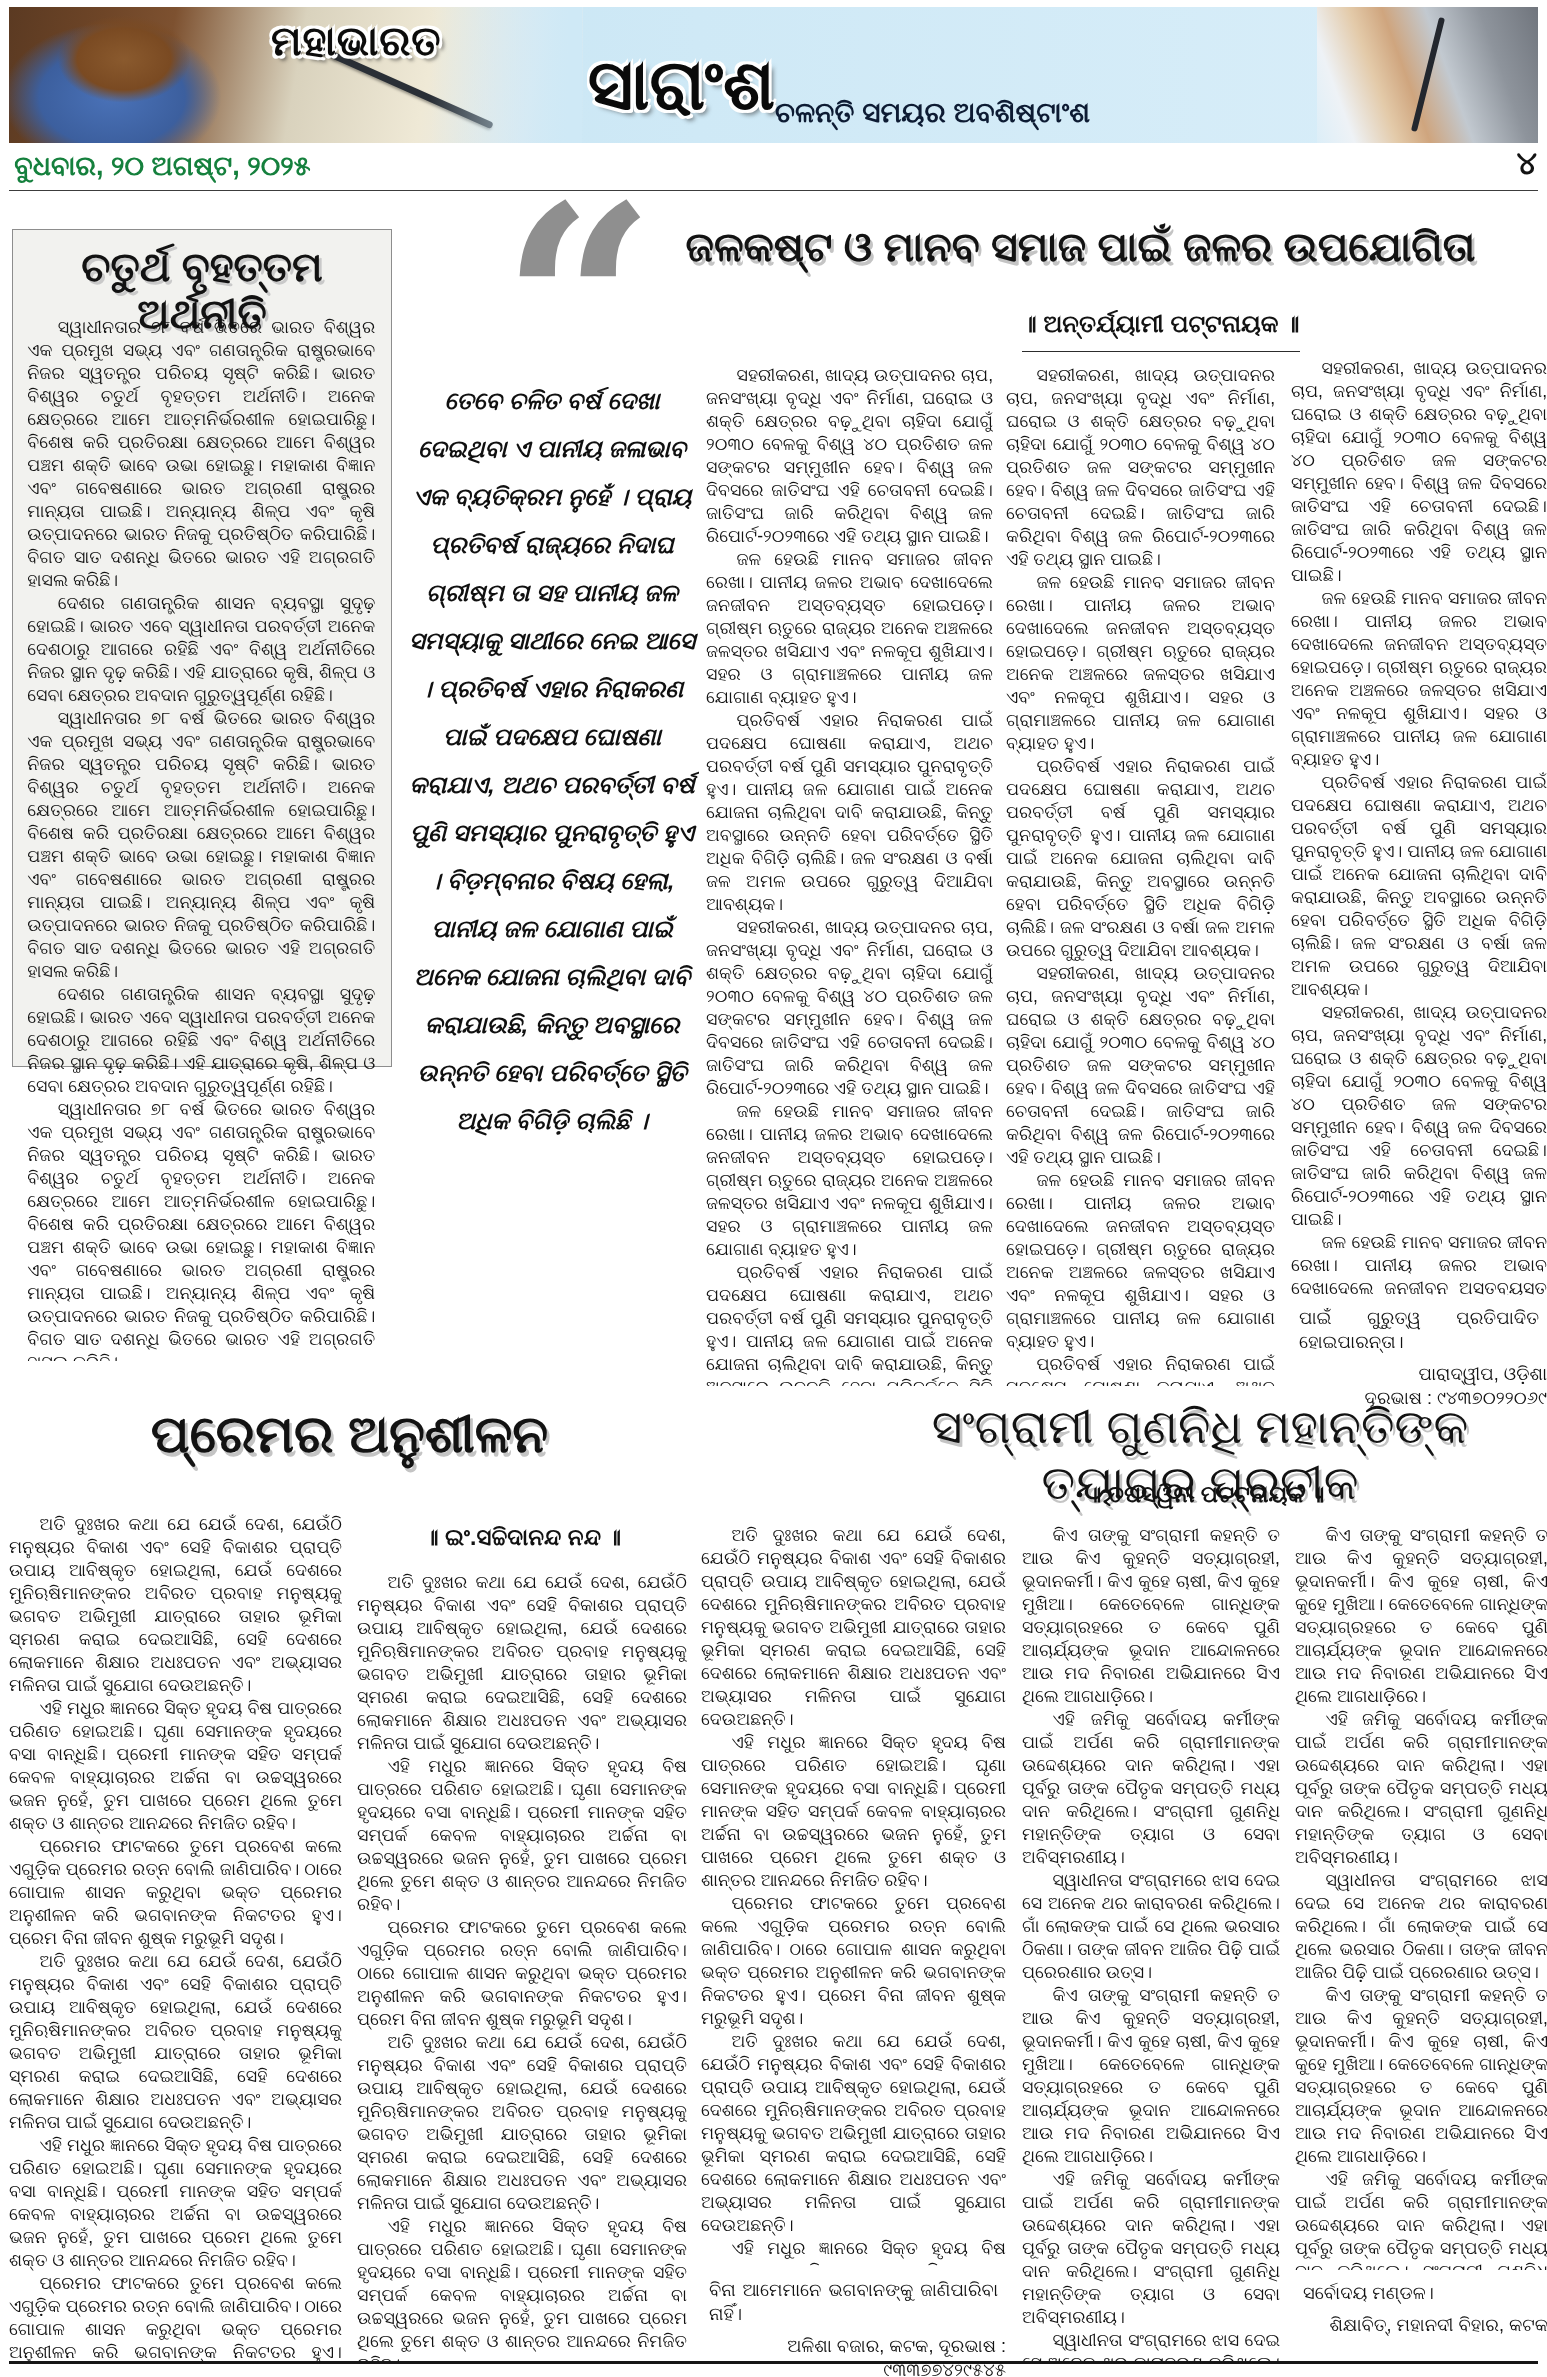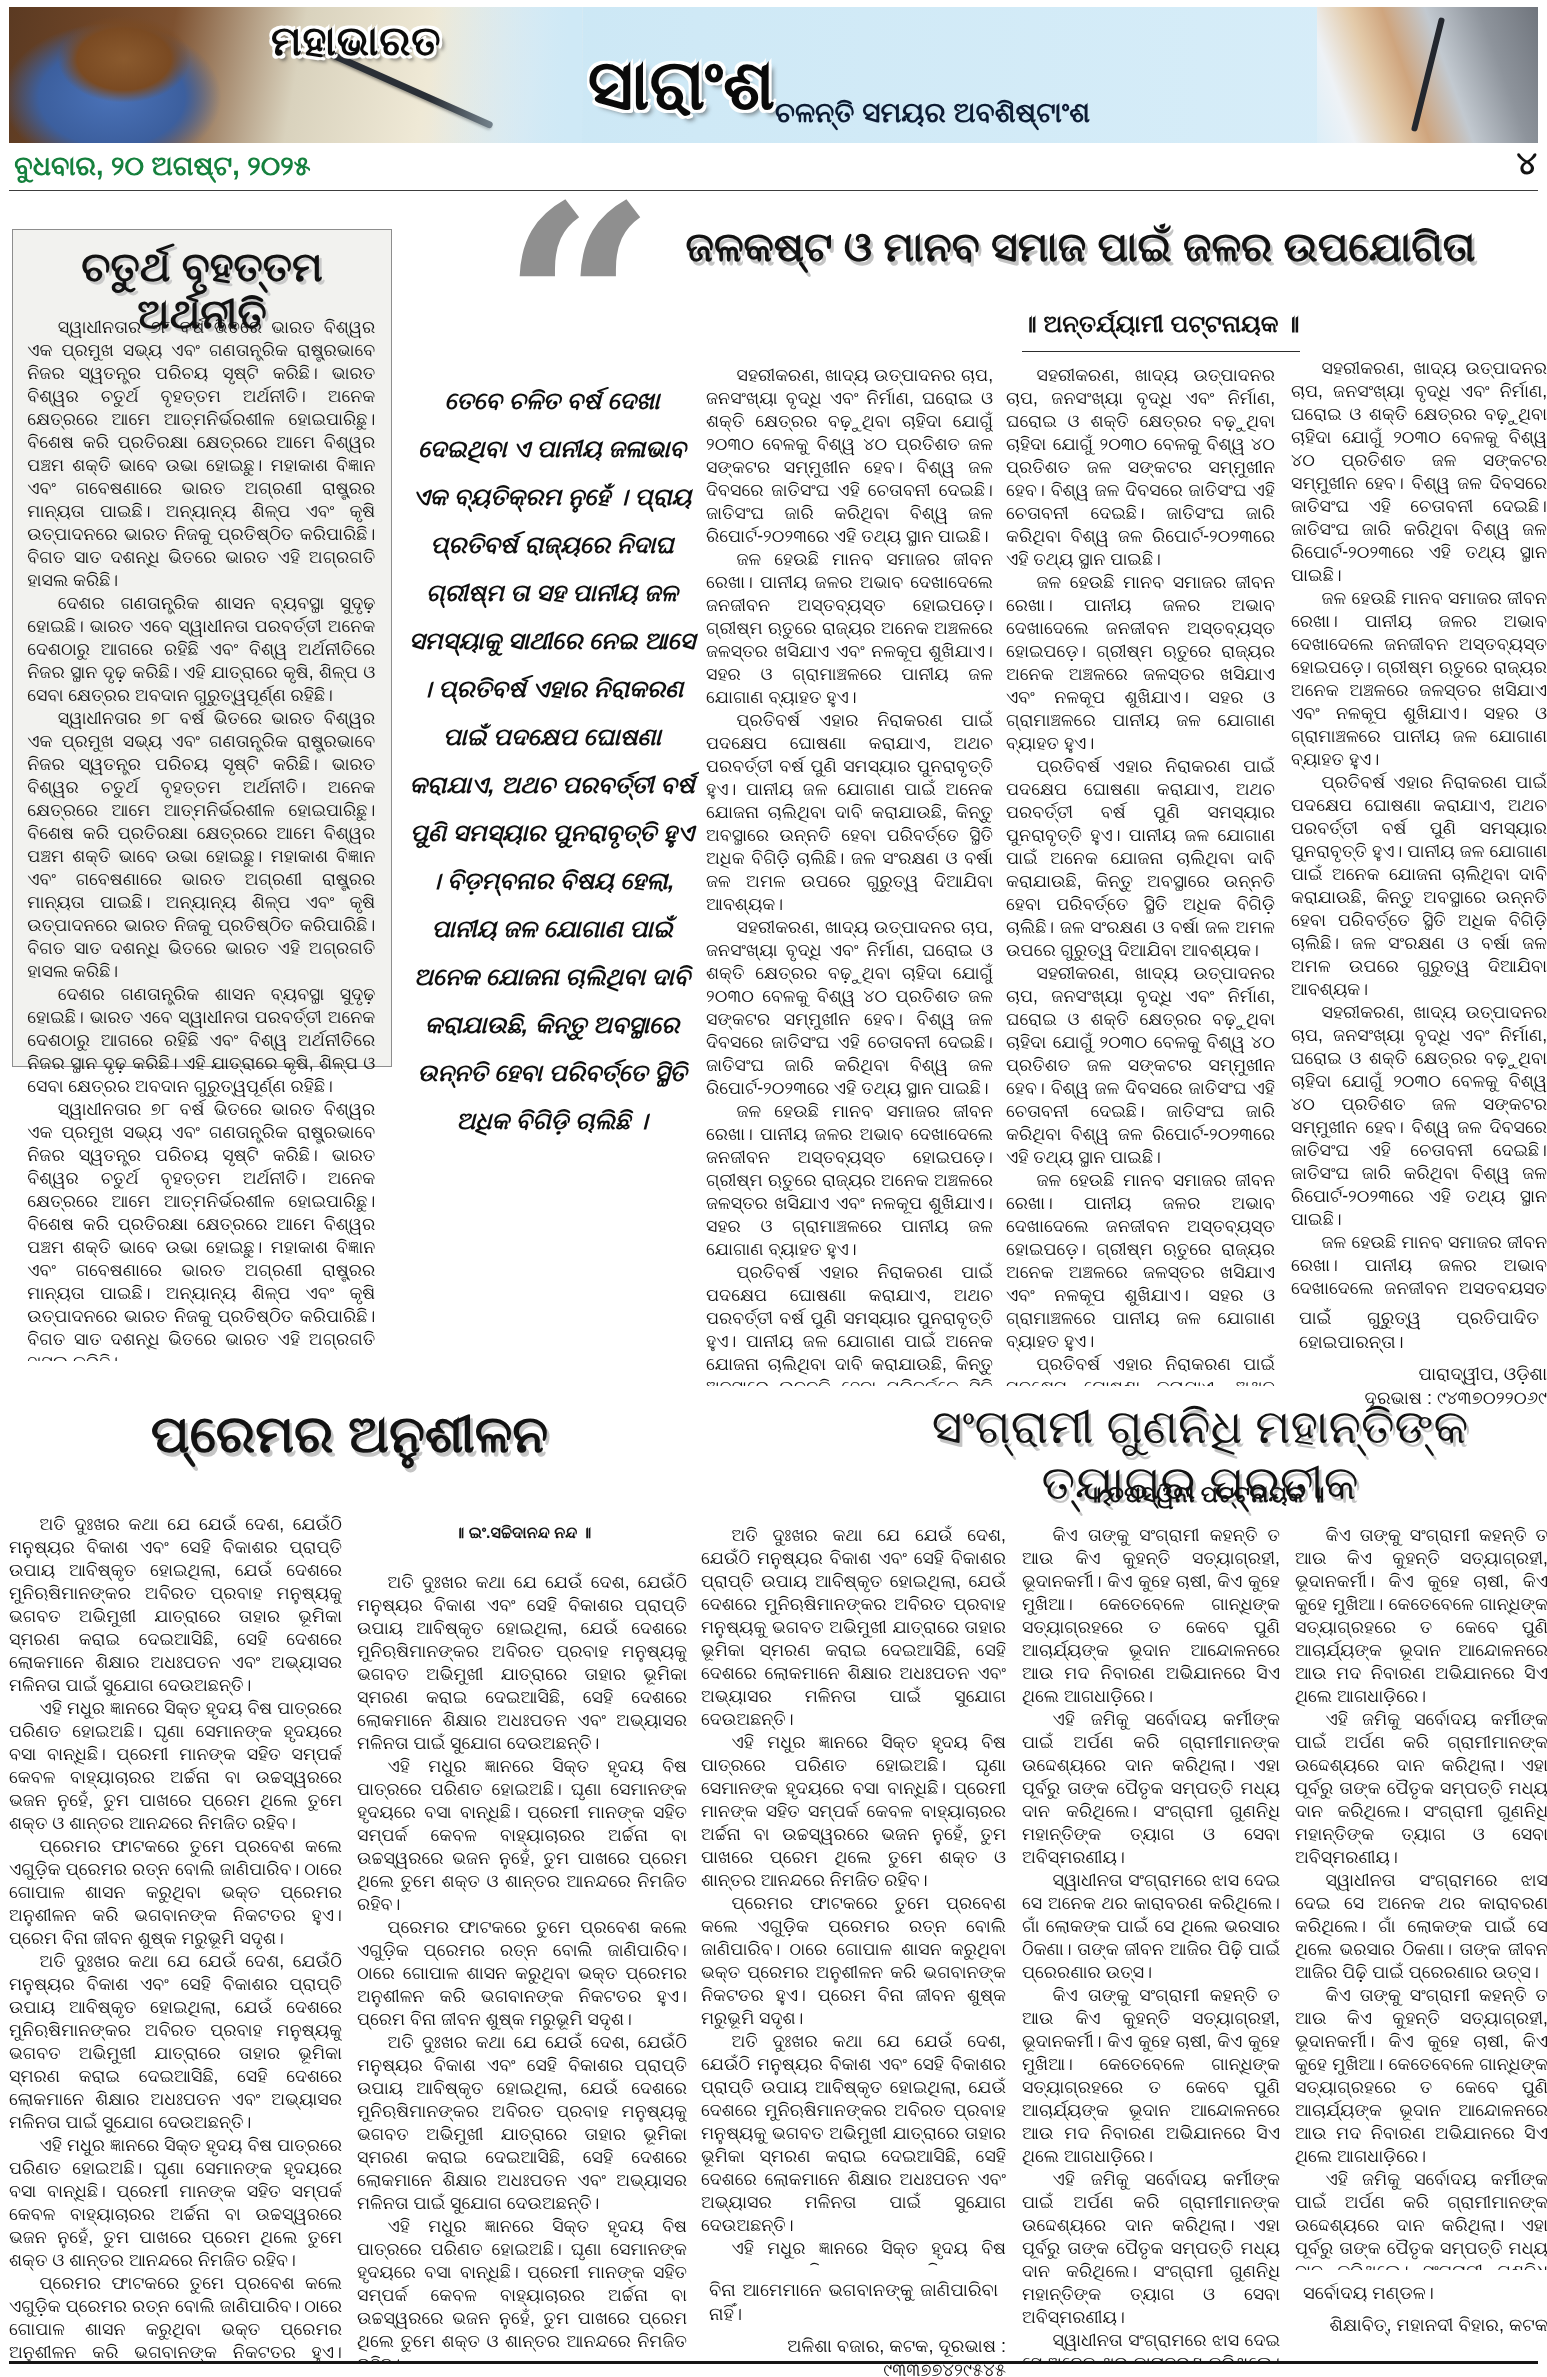--- a/index.html
+++ b/index.html
@@ -58,21 +58,21 @@
   .water-col1{left:706px;top:364px;width:287px;height:1022px;}
   .water-col2{left:1006px;top:364px;width:269px;height:1022px;}
   .water-col3{left:1291px;top:357px;width:256px;height:938px;}
   .credit{font-size:18px;line-height:24px;}
   .credit .closing{text-align:justify;margin:8px;}
   .credit .cr{font-weight:normal;text-align:right;margin:0;}
   .water-credit{left:1291px;top:1298px;width:256px;}
   
   .love-head{left:9px;top:1404px;width:681px;text-align:center;font-size:52px;font-weight:bold;
     text-shadow:2.7px 3.6px 0 #c4c4c4;}
-  .love-byline{left:359px;top:1524px;width:328px;font-size:16px;}
+  .love-byline{left:359px;top:1524px;width:328px;font-size:23px;}
   .love-col1{left:9px;top:1513px;width:333px;height:850px;}
   .love-col2{left:357px;top:1571px;width:330px;height:792px;}
   .love-col3{left:701px;top:1524px;width:305px;height:742px;}
   .love-credit{left:701px;top:2270px;width:305px;}
   
   .guna-head{left:852px;top:1399px;width:696px;text-align:center;font-size:47px;font-weight:normal;
     text-shadow:2.7px 3.6px 0 #c4c4c4;}
   .guna-byline{left:1058px;top:1481px;width:296px;font-size:23px;}
   .guna-col1{left:1022px;top:1524px;width:258px;height:839px;}
   .guna-col2{left:1295px;top:1524px;width:253px;height:746px;}

